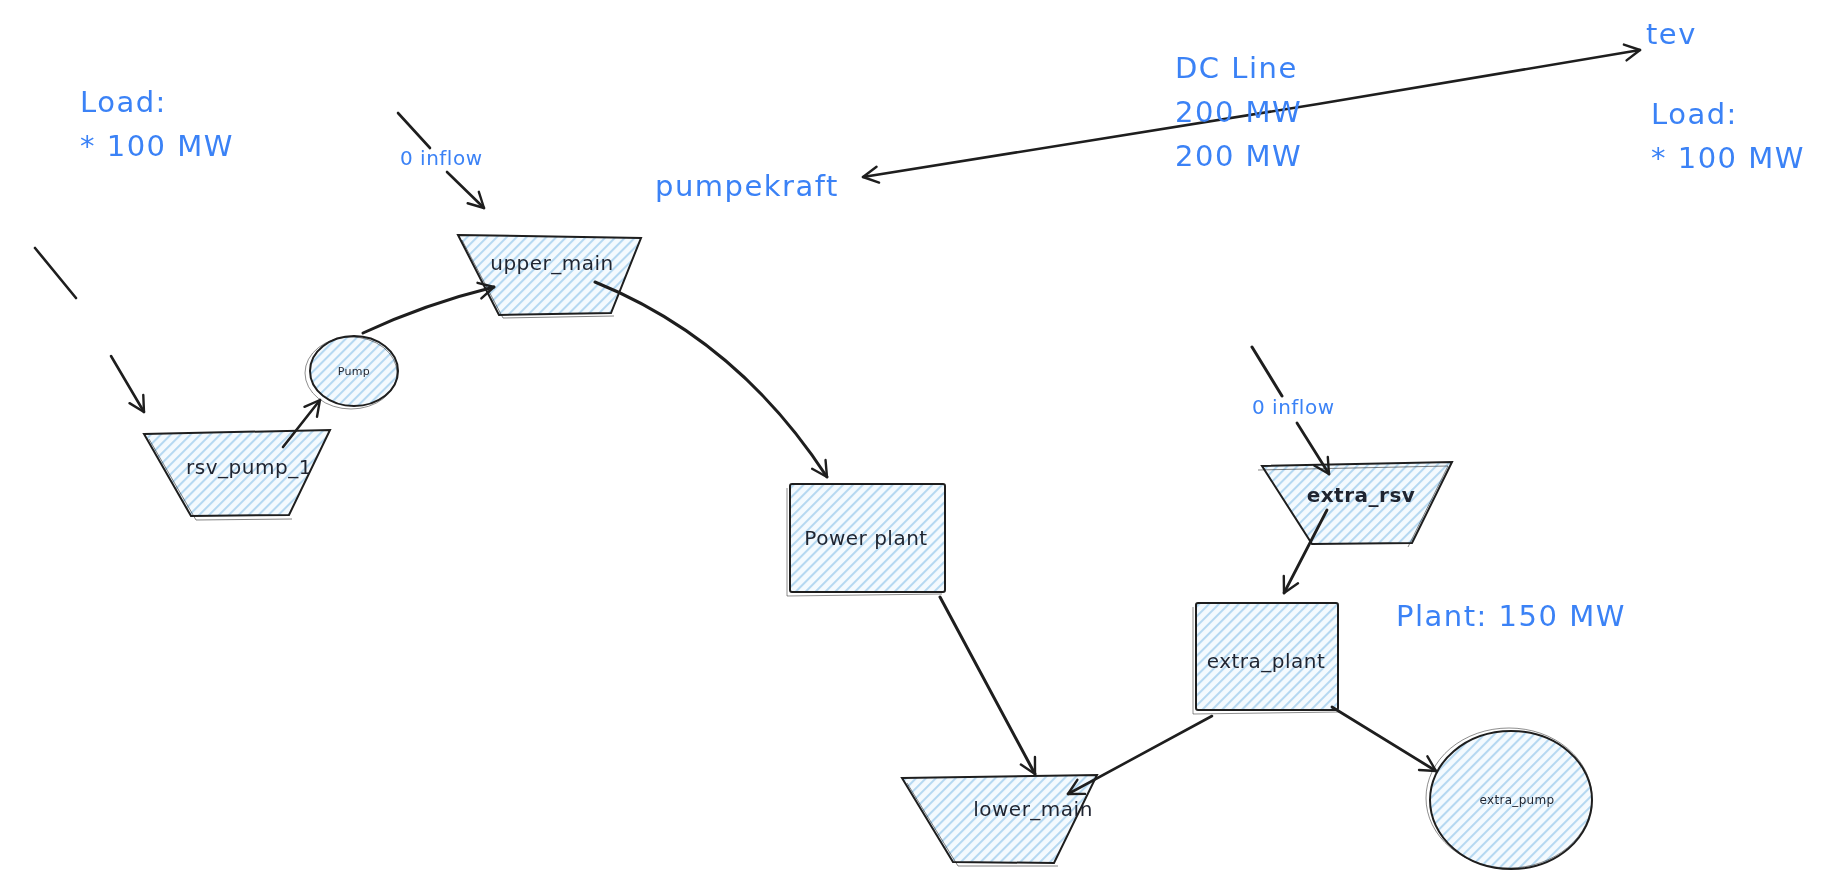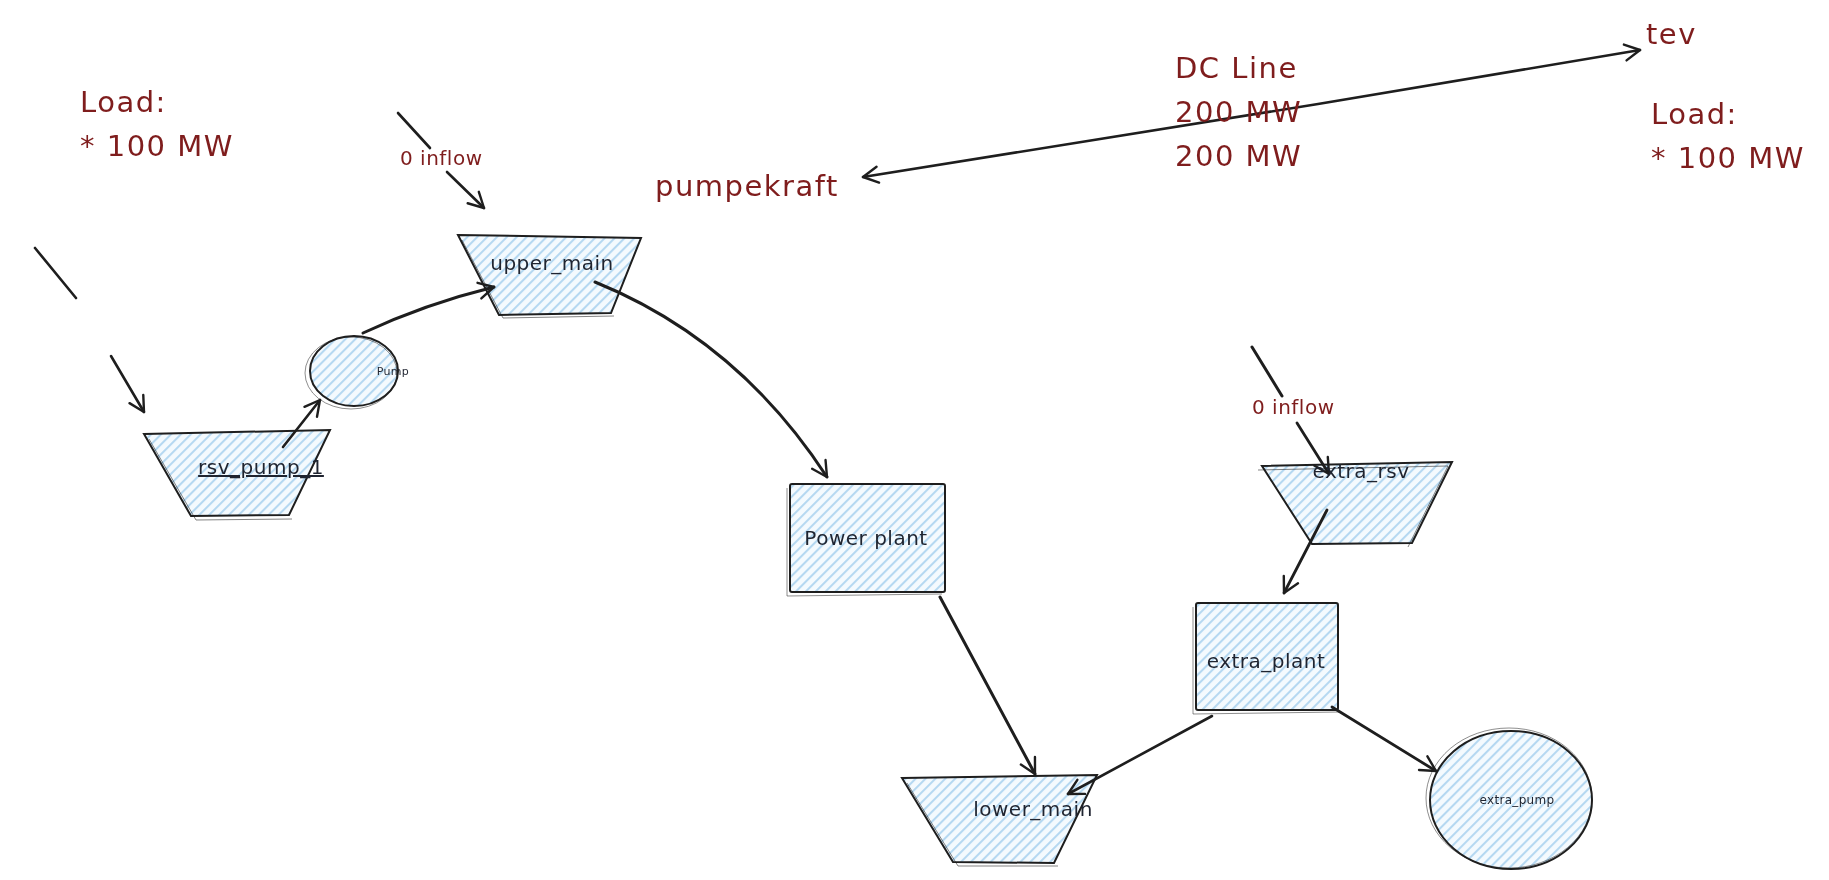--- a/index.html
+++ b/index.html
@@ -5,28 +5,28 @@
   html,body{margin:0;padding:0;background:#ffffff;}
   #canvas{
     position:relative;
     width:1829px;height:880px;
     background:#ffffff;
     overflow:hidden;
     font-family:"DejaVu Sans","Liberation Sans",sans-serif;
     color:#1e1e1e;
   }
   #shapes{position:absolute;left:0;top:0;width:1829px;height:880px;}
-  .lbl{position:absolute;white-space:pre;color:#7f1d1d;}
+  .lbl{position:absolute;white-space:pre;color:#3b82f6;}
   .big{font-size:29px;letter-spacing:1.5px;line-height:44px;font-weight:400;}
   .med{font-size:20px;letter-spacing:0.5px;line-height:26px;}
   .node-label{
     position:absolute;transform:translate(-50%,-50%);
     font-size:20px;letter-spacing:0.5px;white-space:pre;color:#1f2430;
   }
-  .tiny{font-size:11px;letter-spacing:0.3px;margin-left:39px;}
+  .tiny{font-size:11px;letter-spacing:0.3px;}
   .small{font-size:12px;letter-spacing:0.3px;padding-left:12px;}
 </style>
 </head>
 <body>
 
 <div id="canvas">
 
   <svg id="shapes" viewBox="0 0 1829 880">
     <defs>
       <pattern id="hatch" width="7" height="7" patternUnits="userSpaceOnUse" patternTransform="rotate(-45)">
@@ -97,24 +97,24 @@
 
   <div class="lbl big" style="left:1175px;top:46px;"><div>DC Line</div><div>200 MW</div><div>200 MW</div></div>
 
   <div class="lbl big" style="left:1646px;top:12px;">tev</div>
 
   <div class="lbl big" style="left:1651px;top:92px;"><div>Load:</div><div>* 100 MW</div></div>
 
 
   <div class="lbl med" style="left:1252px;top:394px;">0 inflow</div>
 
-  <div class="lbl big" style="left:1396px;top:594px;"></div>
+  <div class="lbl big" style="left:1396px;top:594px;"><div>Plant: 150 MW</div></div>
 
   <div class="node-label" style="left:552px;top:263px;">upper_main</div>
-  <div class="node-label" style="left:261px;top:467px;text-decoration:underline;">rsv_pump_1</div>
+  <div class="node-label" style="left:249px;top:467px;">rsv_pump_1</div>
   <div class="node-label tiny" style="left:354px;top:371px;">Pump</div>
   <div class="node-label" style="left:866px;top:538px;">Power plant</div>
-  <div class="node-label" style="left:1361px;top:471px;">extra_rsv</div>
+  <div class="node-label" style="left:1361px;top:495px;font-weight:bold;">extra_rsv</div>
   <div class="node-label" style="left:1266px;top:661px;">extra_plant</div>
   <div class="node-label" style="left:1005px;top:809px;margin-left:28px;">lower_main</div>
   <div class="node-label small" style="left:1511px;top:800px;">extra_pump</div>
 
 </div>
 
 </body></html>

